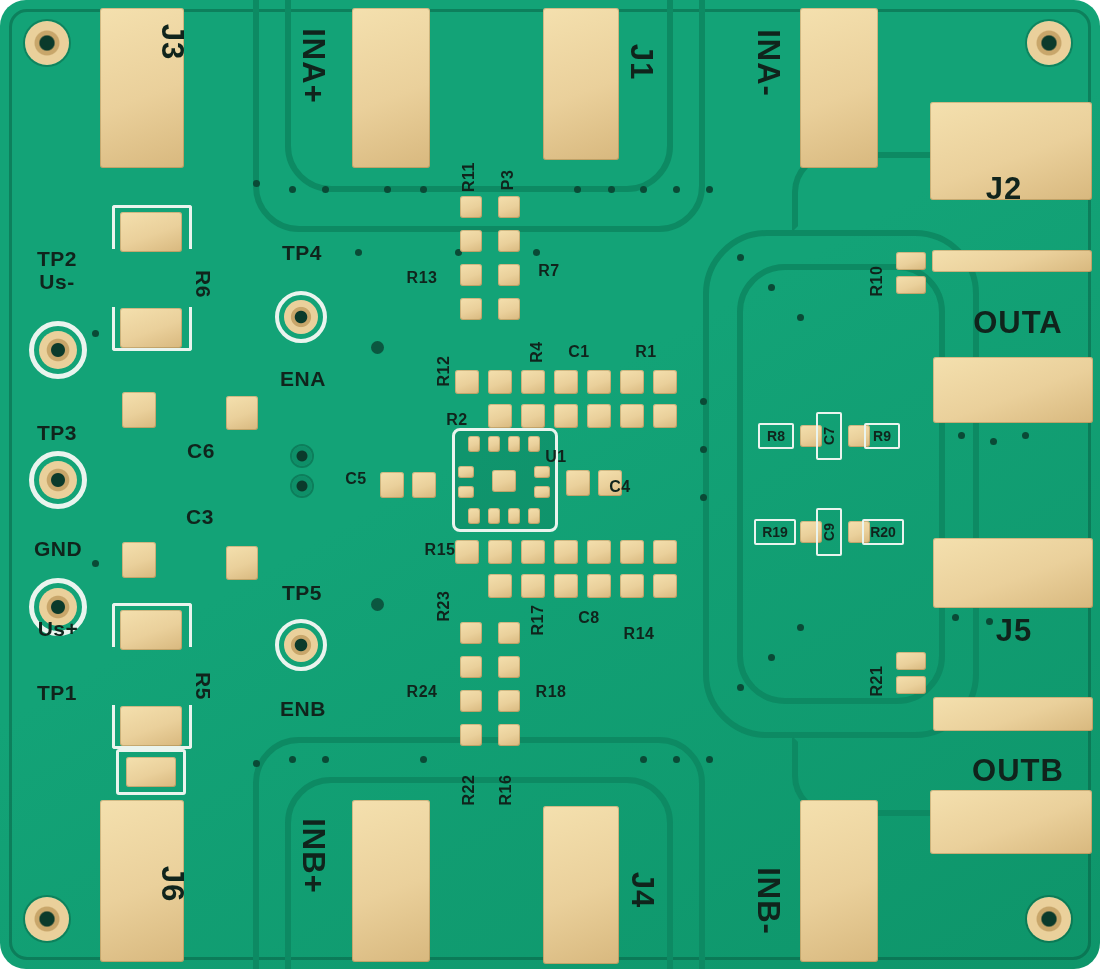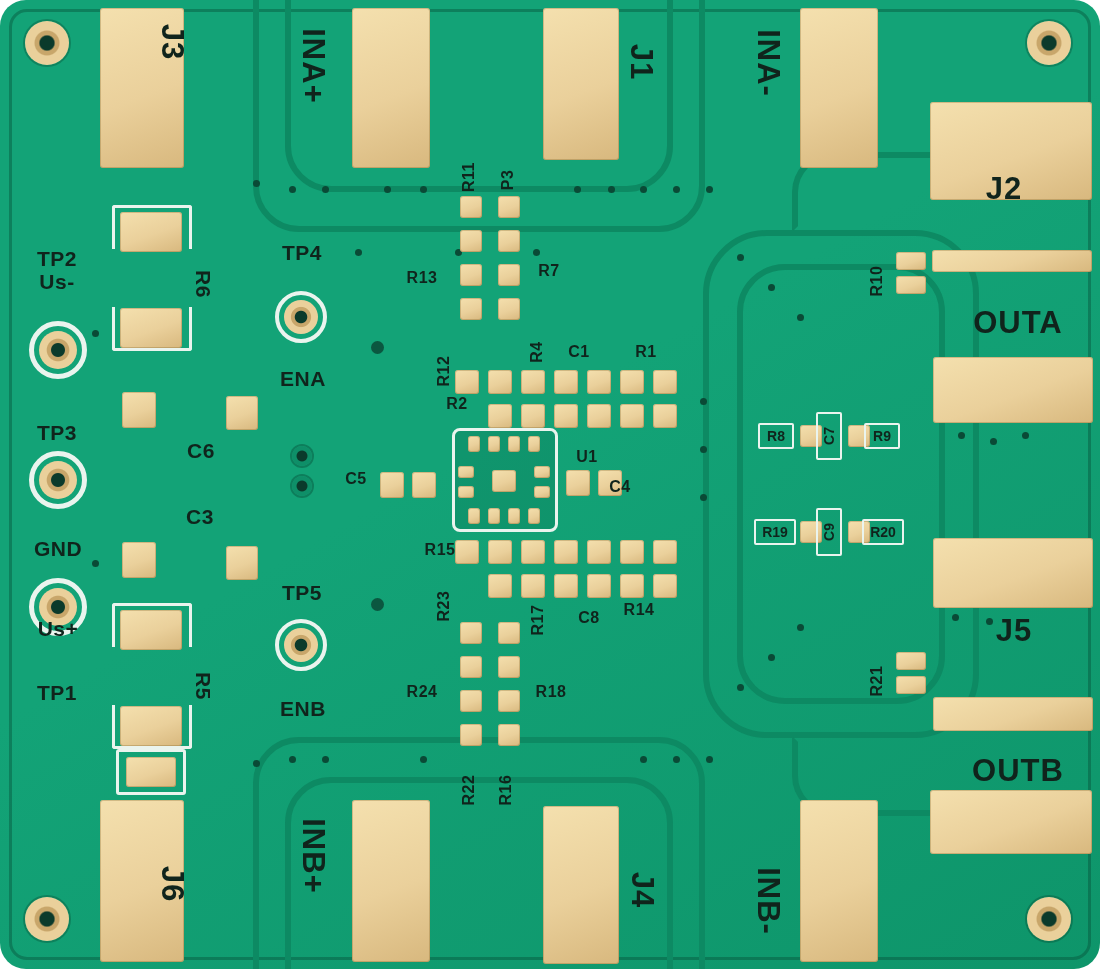--- a/index.html
+++ b/index.html
@@ -182,37 +182,37 @@
     <div class="p" style="left:488px;top:404px;width:24px;height:24px"></div>
     <div class="p" style="left:521px;top:404px;width:24px;height:24px"></div>
     <div class="p" style="left:554px;top:404px;width:24px;height:24px"></div>
     <div class="p" style="left:587px;top:404px;width:24px;height:24px"></div>
     <div class="p" style="left:620px;top:404px;width:24px;height:24px"></div>
     <div class="p" style="left:653px;top:404px;width:24px;height:24px"></div>
     <div class="lbl sm vc" style="left:444px;top:371px">R12</div>
     <div class="lbl sm vc" style="left:537px;top:352px">R4</div>
     <div class="lbl sm" style="left:579px;top:352px">C1</div>
     <div class="lbl sm" style="left:646px;top:352px">R1</div>
-    <div class="lbl sm" style="left:457px;top:404px">R2</div>
+    <div class="lbl sm" style="left:457px;top:420px">R2</div>
 
     <div class="u1box" style="left:452px;top:428px;width:106px;height:104px"></div>
     <div class="p" style="left:468px;top:436px;width:12px;height:16px"></div>
     <div class="p" style="left:488px;top:436px;width:12px;height:16px"></div>
     <div class="p" style="left:508px;top:436px;width:12px;height:16px"></div>
     <div class="p" style="left:528px;top:436px;width:12px;height:16px"></div>
     <div class="p" style="left:468px;top:508px;width:12px;height:16px"></div>
     <div class="p" style="left:488px;top:508px;width:12px;height:16px"></div>
     <div class="p" style="left:508px;top:508px;width:12px;height:16px"></div>
     <div class="p" style="left:528px;top:508px;width:12px;height:16px"></div>
     <div class="p" style="left:458px;top:466px;width:16px;height:12px"></div>
     <div class="p" style="left:458px;top:486px;width:16px;height:12px"></div>
     <div class="p" style="left:534px;top:466px;width:16px;height:12px"></div>
     <div class="p" style="left:534px;top:486px;width:16px;height:12px"></div>
     <div class="p" style="left:492px;top:470px;width:24px;height:22px"></div>
-    <div class="lbl sm" style="left:587px;top:457px">U1</div>
+    <div class="lbl sm" style="left:556px;top:457px">U1</div>
 
     <div class="lbl sm" style="left:356px;top:479px">C5</div>
     <div class="p" style="left:380px;top:472px;width:24px;height:26px"></div>
     <div class="p" style="left:412px;top:472px;width:24px;height:26px"></div>
     <div class="p" style="left:566px;top:470px;width:24px;height:26px"></div>
     <div class="p" style="left:598px;top:470px;width:24px;height:26px"></div>
     <div class="lbl sm" style="left:620px;top:487px">C4</div>
 
     <div class="p" style="left:455px;top:540px;width:24px;height:24px"></div>
     <div class="p" style="left:488px;top:540px;width:24px;height:24px"></div>
@@ -224,21 +224,21 @@
     <div class="p" style="left:488px;top:574px;width:24px;height:24px"></div>
     <div class="p" style="left:521px;top:574px;width:24px;height:24px"></div>
     <div class="p" style="left:554px;top:574px;width:24px;height:24px"></div>
     <div class="p" style="left:587px;top:574px;width:24px;height:24px"></div>
     <div class="p" style="left:620px;top:574px;width:24px;height:24px"></div>
     <div class="p" style="left:653px;top:574px;width:24px;height:24px"></div>
     <div class="lbl sm" style="left:440px;top:550px">R15</div>
     <div class="lbl sm vc" style="left:444px;top:606px">R23</div>
     <div class="lbl sm vc" style="left:538px;top:620px">R17</div>
     <div class="lbl sm" style="left:589px;top:618px">C8</div>
-    <div class="lbl sm" style="left:639px;top:610px">R14</div>
+    <div class="lbl sm" style="left:639px;top:634px">R14</div>
 
     <div class="p" style="left:460px;top:622px;width:22px;height:22px"></div>
     <div class="p" style="left:460px;top:656px;width:22px;height:22px"></div>
     <div class="p" style="left:460px;top:690px;width:22px;height:22px"></div>
     <div class="p" style="left:460px;top:724px;width:22px;height:22px"></div>
     <div class="p" style="left:498px;top:622px;width:22px;height:22px"></div>
     <div class="p" style="left:498px;top:656px;width:22px;height:22px"></div>
     <div class="p" style="left:498px;top:690px;width:22px;height:22px"></div>
     <div class="p" style="left:498px;top:724px;width:22px;height:22px"></div>
     <div class="lbl sm" style="left:422px;top:692px">R24</div>

